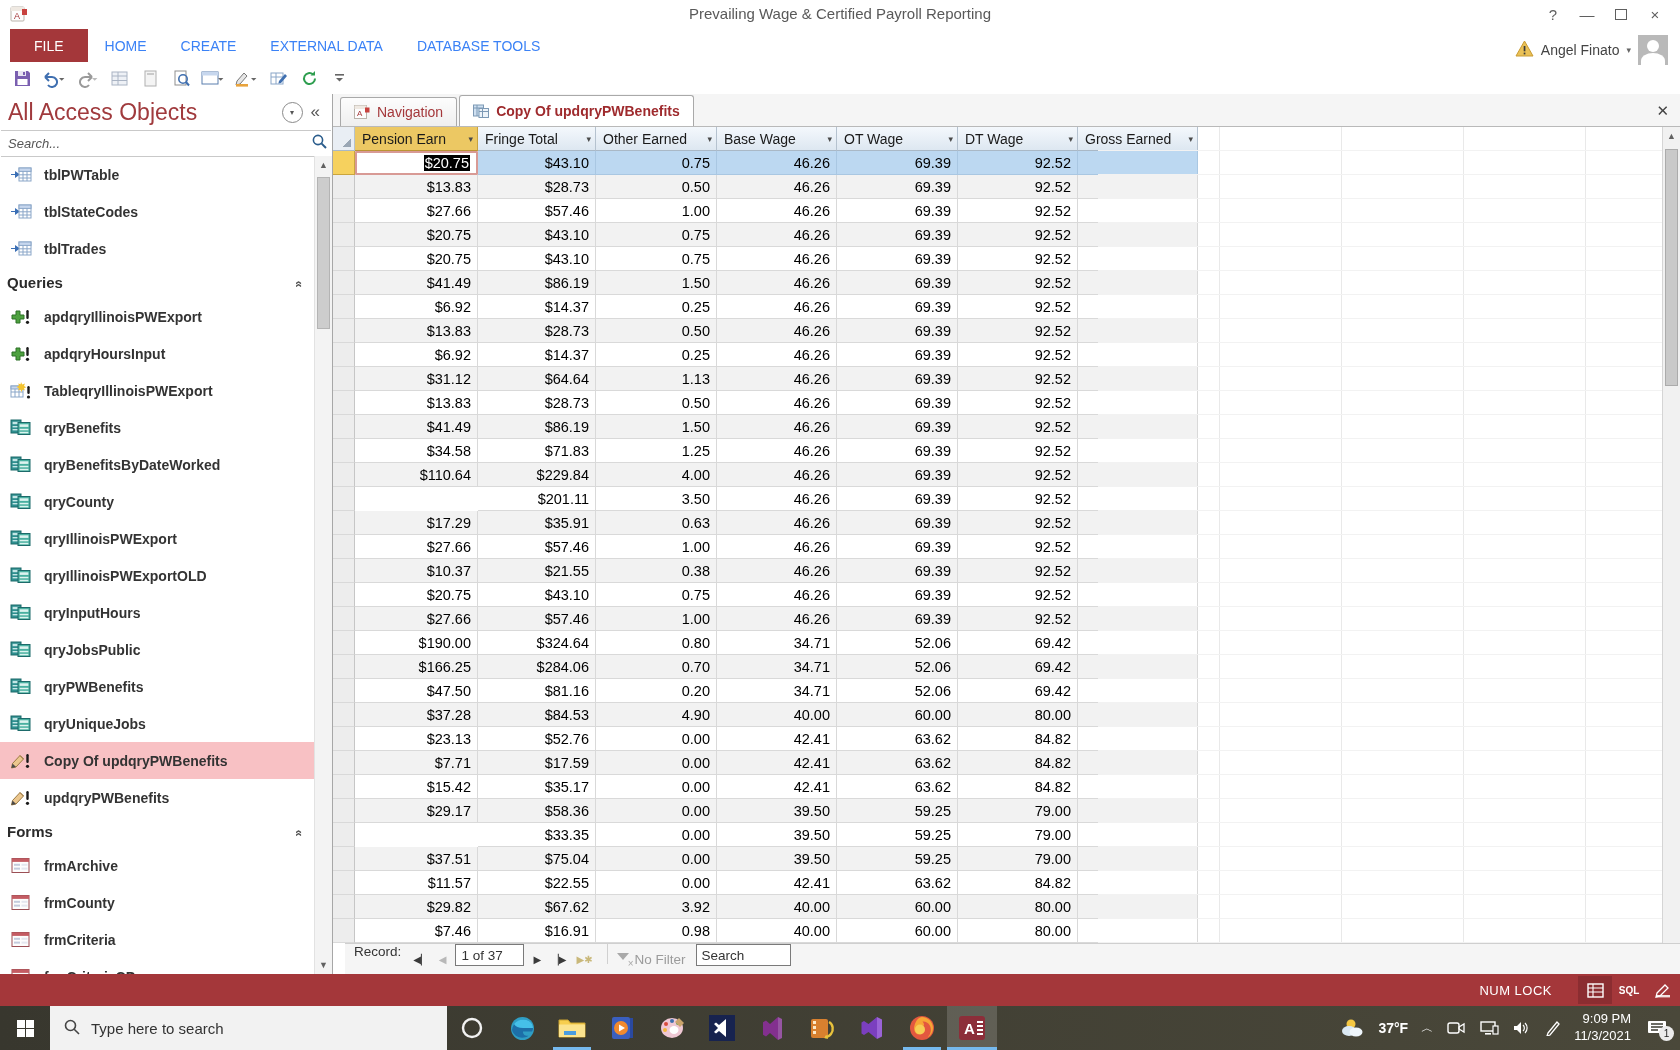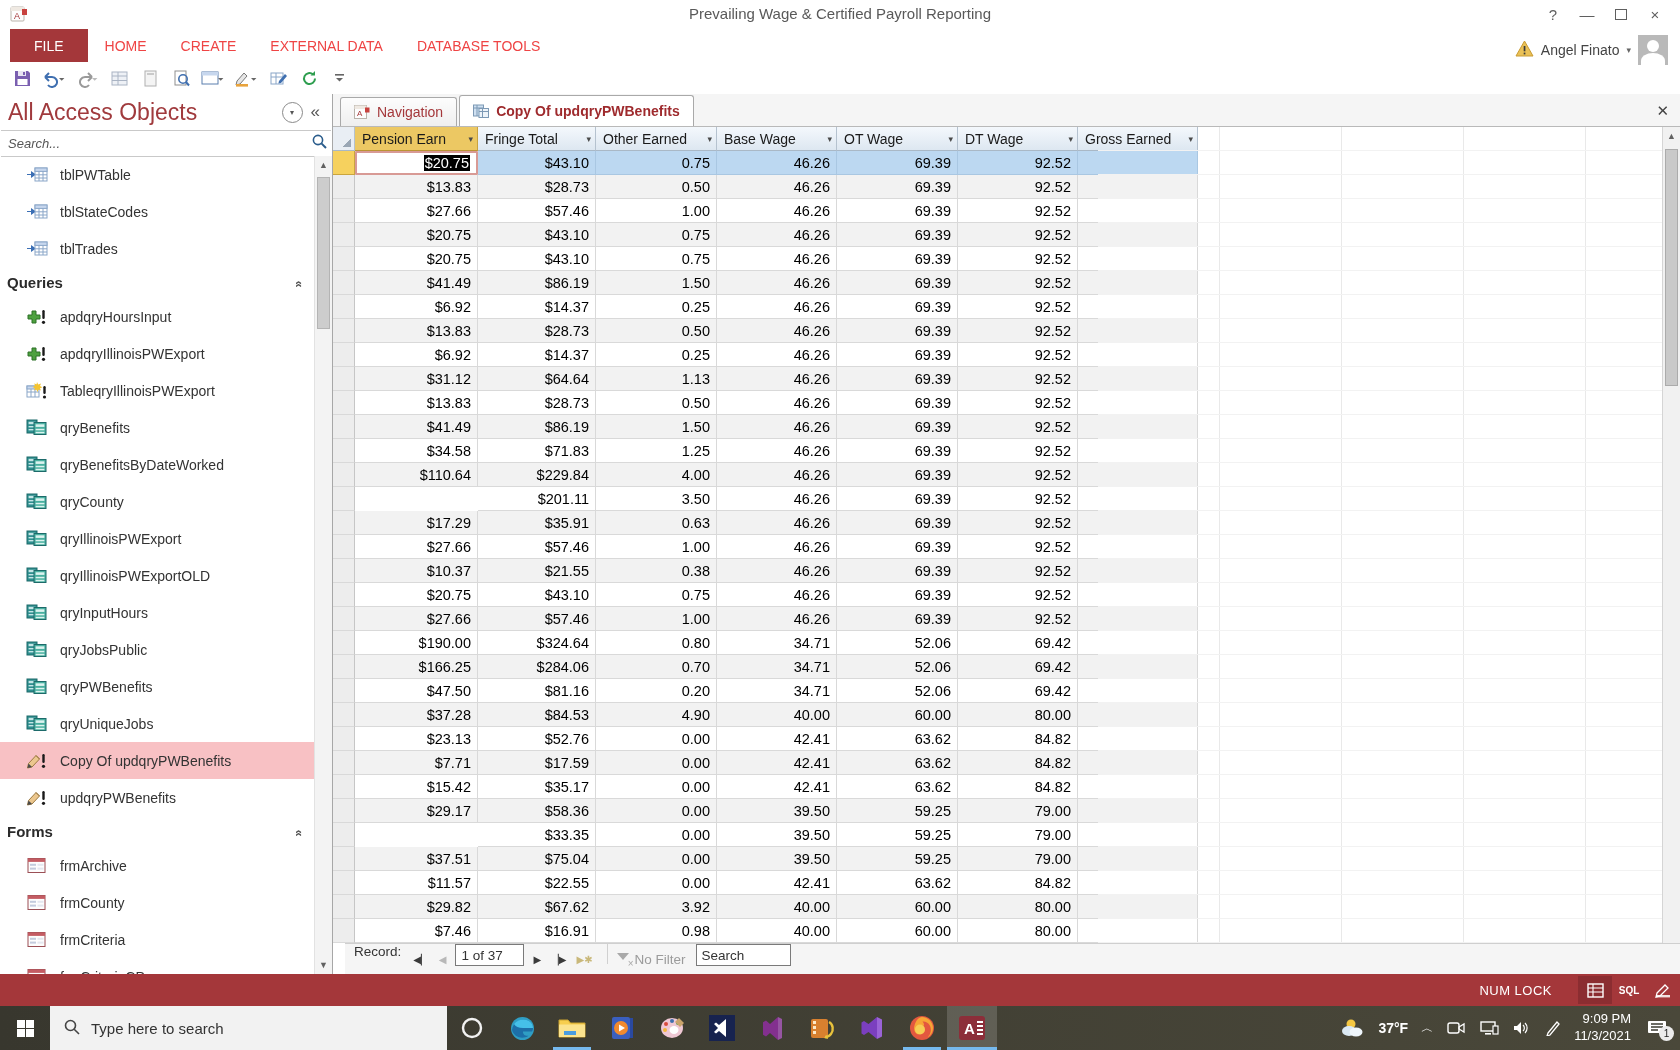--- a/index.html
+++ b/index.html
@@ -11,21 +11,21 @@
   .app-icon{position:absolute;left:10px;top:6px;width:18px;height:16px;}
   .win-title{position:absolute;left:0;right:0;top:5px;text-align:center;font-size:15px;color:#595959;}
   .win-controls{position:absolute;right:8px;top:0;height:29px;display:flex;}
   .win-btn{width:34px;height:29px;display:flex;align-items:center;justify-content:center;color:#5f5f5f;font-size:15px;}
   .restore-glyph{width:10px;height:9px;border:1px solid #5f5f5f;position:relative;background:#fff;}
   .restore-glyph:before{content:"";position:absolute;left:2px;top:-4px;width:10px;height:9px;border:1px solid #5f5f5f;z-index:-1;}
 
   
   .ribbon-tabs{position:absolute;top:29px;left:0;right:0;height:33px;background:#fff;display:flex;align-items:stretch;}
   .file-tab{background:#a4373a;color:#fff;display:flex;align-items:center;padding:0 24px;font-size:14px;margin-left:10px;}
-  .rtab{display:flex;align-items:center;padding:0 17px;font-size:14px;color:#ef4444;}
+  .rtab{display:flex;align-items:center;padding:0 17px;font-size:14px;color:#3b82f6;}
   .account{position:absolute;top:33px;right:12px;height:34px;display:flex;align-items:center;gap:7px;font-size:14px;color:#444;z-index:6;}
   .acct-caret{font-size:9px;color:#666;}
   .avatar{width:30px;height:30px;background:#b9b9b9;position:relative;overflow:hidden;}
   .avatar:before{content:"";position:absolute;left:9px;top:5px;width:12px;height:12px;border-radius:50%;background:#fff;}
   .avatar:after{content:"";position:absolute;left:3px;top:18px;width:24px;height:16px;border-radius:50% 50% 0 0;background:#fff;}
 
   
   .qat{position:absolute;top:62px;left:0;right:0;height:32px;background:#fff;display:flex;align-items:center;padding-left:8px;gap:3px;}
   .qat-btn{height:24px;min-width:24px;display:flex;align-items:center;justify-content:center;padding:0 2px;}
   .qat-btn svg{display:block;}
@@ -35,21 +35,21 @@
 
   
   .nav-pane{position:absolute;left:0;top:0;bottom:0;width:332px;border-right:1px solid #a7a7a7;background:#fff;}
   .np-header{position:absolute;top:0;left:0;right:0;height:36px;display:flex;align-items:center;}
   .np-title{font-size:23px;color:#a03a3d;margin-left:8px;flex:1;white-space:nowrap;}
   .np-drop{width:19px;height:19px;border:1px solid #8a8a8a;border-radius:50%;display:flex;align-items:center;justify-content:center;font-size:8px;color:#555;margin-right:8px;}
   .np-collapse{font-size:17px;color:#555;margin-right:12px;}
   .np-search{position:absolute;top:36px;left:1px;right:1px;height:25px;border-top:1px solid #c9c9c9;border-bottom:1px solid #c9c9c9;display:flex;align-items:center;}
   .np-search-text{flex:1;font-size:13px;font-style:italic;color:#555;padding-left:7px;}
   .np-list{position:absolute;top:62px;left:0;right:17px;bottom:0;overflow:hidden;}
-  .nav-item{height:37px;display:flex;align-items:center;padding-left:26px;gap:12px;font-size:14px;color:#333;}
+  .nav-item{height:37px;display:flex;align-items:center;padding-left:10px;gap:12px;font-size:14px;color:#333;font-weight:bold;}
   .nav-item.selected{background:#f8c1c4;}
   .nav-item .nico{width:22px;height:17px;flex:none;}
   .nav-group{height:31px;display:flex;align-items:center;justify-content:space-between;padding:0 13px 0 7px;font-size:15px;font-weight:bold;color:#2b2b2b;}
   .chev2{color:#555;font-size:12px;letter-spacing:-2px;}
   .np-scroll{position:absolute;top:62px;right:0;width:17px;bottom:0;background:#f3f3f3;border-left:1px solid #e2e2e2;}
   .sb-arrow{position:absolute;left:0;width:17px;height:18px;display:flex;align-items:center;justify-content:center;color:#616161;font-size:9px;background:#f3f3f3;}
   .np-thumb{position:absolute;left:2px;right:2px;top:21px;height:150px;background:#cdcdcd;border:1px solid #b4b4b4;}
 
   
   .content{position:absolute;left:333px;right:0;top:0;bottom:0;}
@@ -293,29 +293,29 @@
           <div class="nav-group">
             <span>Queries</span>
             <span class="chev2" style="transform: rotate(90deg); display: inline-block;">«</span>
           </div>
           <div class="nav-item">
             <span class="nico"><svg width="22" height="17" viewBox="0 0 22 17">
                 <path d="M2 7h4V3h4v4h4v4h-4v4H6v-4H2z" fill="#4da13f" stroke="#2d7026"></path>
                 <rect x="16.3" y="2" width="2.4" height="9" rx="1.2" fill="#1a1a1a"></rect>
                 <circle cx="17.5" cy="14.3" r="1.6" fill="#1a1a1a"></circle>
               </svg></span>
-            <span>apdqryHoursInput</span>
+            <span>apdqryIllinoisPWExport</span>
           </div>
           <div class="nav-item">
             <span class="nico"><svg width="22" height="17" viewBox="0 0 22 17">
                 <path d="M2 7h4V3h4v4h4v4h-4v4H6v-4H2z" fill="#4da13f" stroke="#2d7026"></path>
                 <rect x="16.3" y="2" width="2.4" height="9" rx="1.2" fill="#1a1a1a"></rect>
                 <circle cx="17.5" cy="14.3" r="1.6" fill="#1a1a1a"></circle>
               </svg></span>
-            <span>apdqryIllinoisPWExport</span>
+            <span>apdqryHoursInput</span>
           </div>
           <div class="nav-item">
             <span class="nico"><svg width="22" height="17" viewBox="0 0 22 17">
                 <rect x="1" y="4" width="12" height="11" fill="#fff" stroke="#8aa6c8"></rect>
                 <rect x="1" y="4" width="12" height="3" fill="#c7d7ee" stroke="#8aa6c8"></rect>
                 <path d="M1 10h12M5 7v8M9 7v8" stroke="#8aa6c8"></path>
                 <path d="M11 0l1.2 2.4L15 1.6l-1 2.4 2.4 1.2-2.4 1 1 2.4-2.4-1L11.4 10l-1-2.4-2.4 1 1-2.4L6.6 5l2.4-1.2-.8-2.4 2.4.8z" fill="#f4c430"></path>
                 <rect x="17.3" y="4" width="2.4" height="8" rx="1.2" fill="#1a1a1a"></rect>
                 <circle cx="18.5" cy="15" r="1.6" fill="#1a1a1a"></circle>
               </svg></span>

